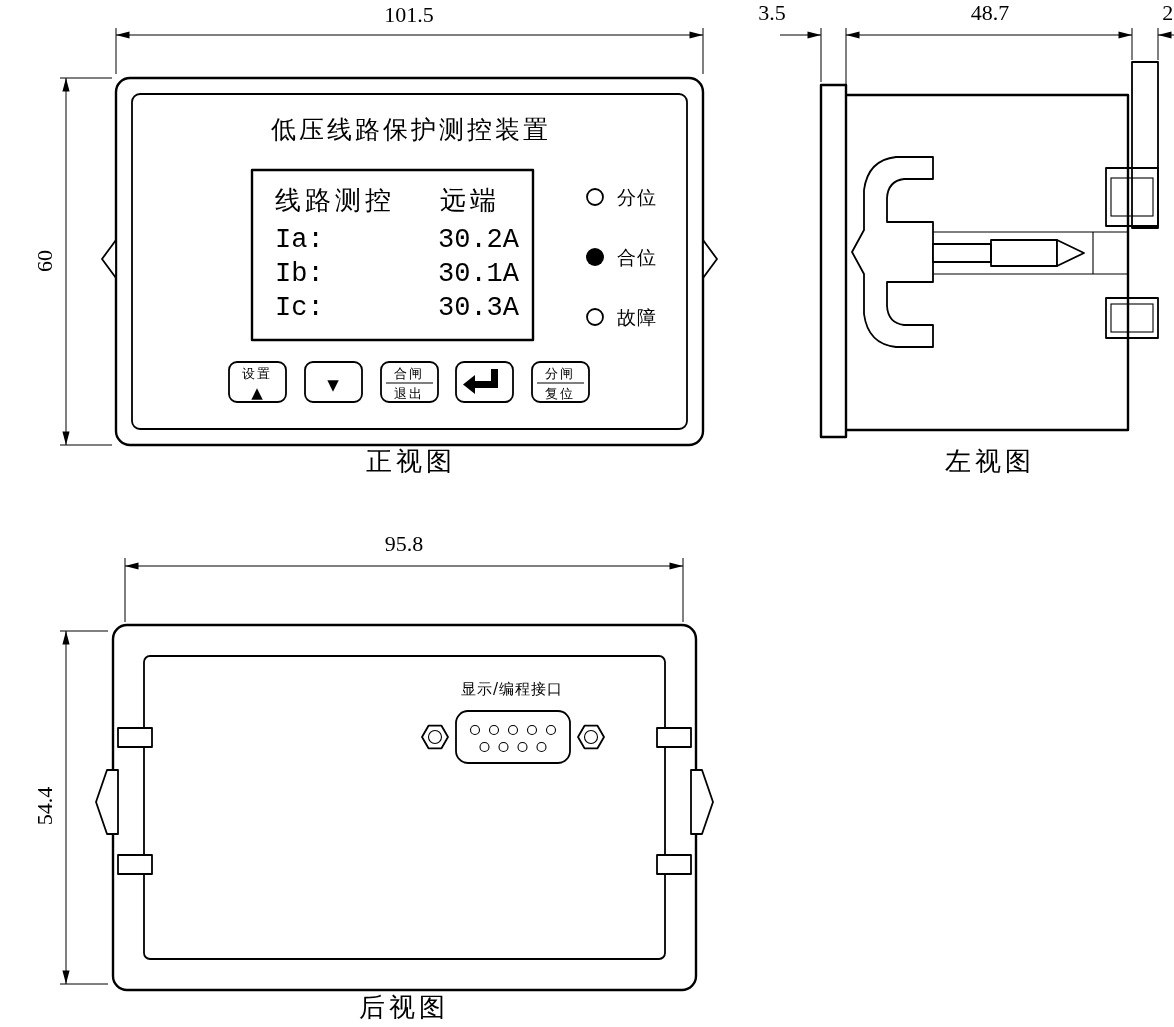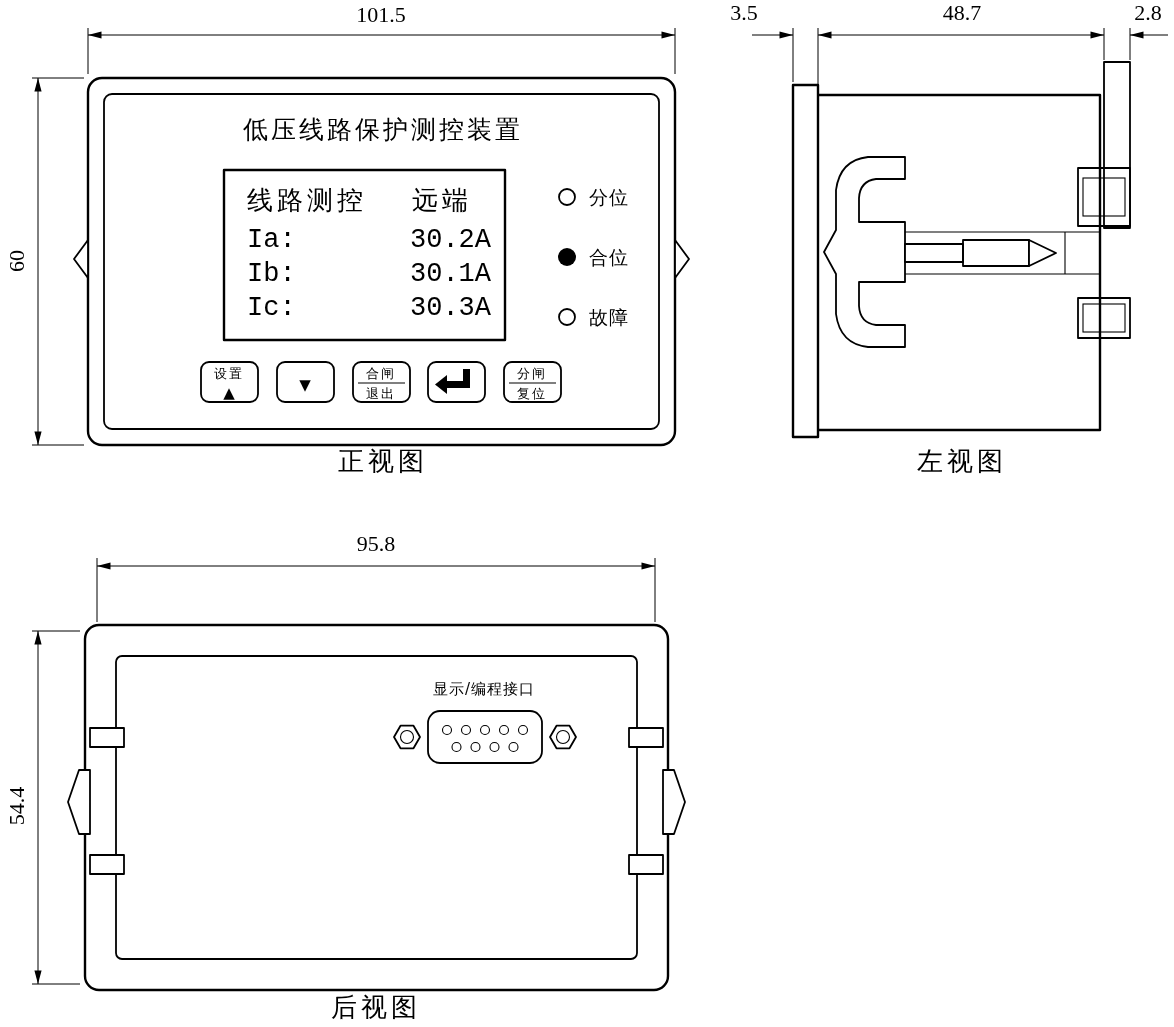--- a/index.html
+++ b/index.html
@@ -1,16 +1,16 @@
 <!DOCTYPE html>
 <html><head>
 <meta charset="utf-8">
 <style>
   html,body{margin:0;padding:0;background:#fff;}
-  .canvas{width:950px;height:1027px;background:#fff;position:relative;}
+  .canvas{width:950px;height:1027px;background:#fff;position:relative;padding-left:28px;}
   svg{display:block;}
   .thick{fill:none;stroke:#000;stroke-width:2.4;stroke-linejoin:round;}
   .med{fill:none;stroke:#000;stroke-width:1.8;stroke-linejoin:round;}
   .thin{fill:none;stroke:#000;stroke-width:1.1;}
   .dim{fill:none;stroke:#000;stroke-width:1;}
   text{fill:#000;}
   .num{font:22px "Liberation Serif","DejaVu Serif",serif;}
   .caption{font:26px "DejaVu Sans","Liberation Sans",sans-serif;letter-spacing:4px;}
   .title{font:25px "DejaVu Sans","Liberation Sans",sans-serif;letter-spacing:3px;}
   .lcdcn{font:26px "DejaVu Sans","Liberation Sans",sans-serif;letter-spacing:4px;}

